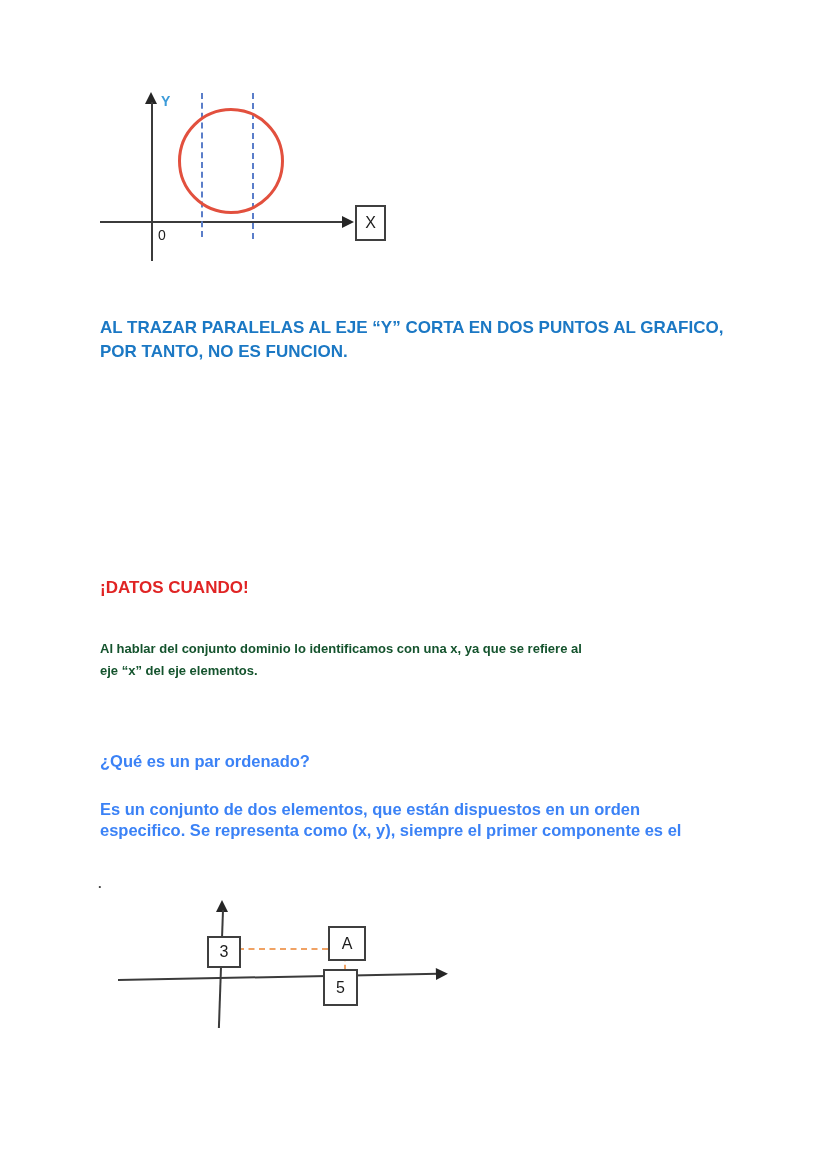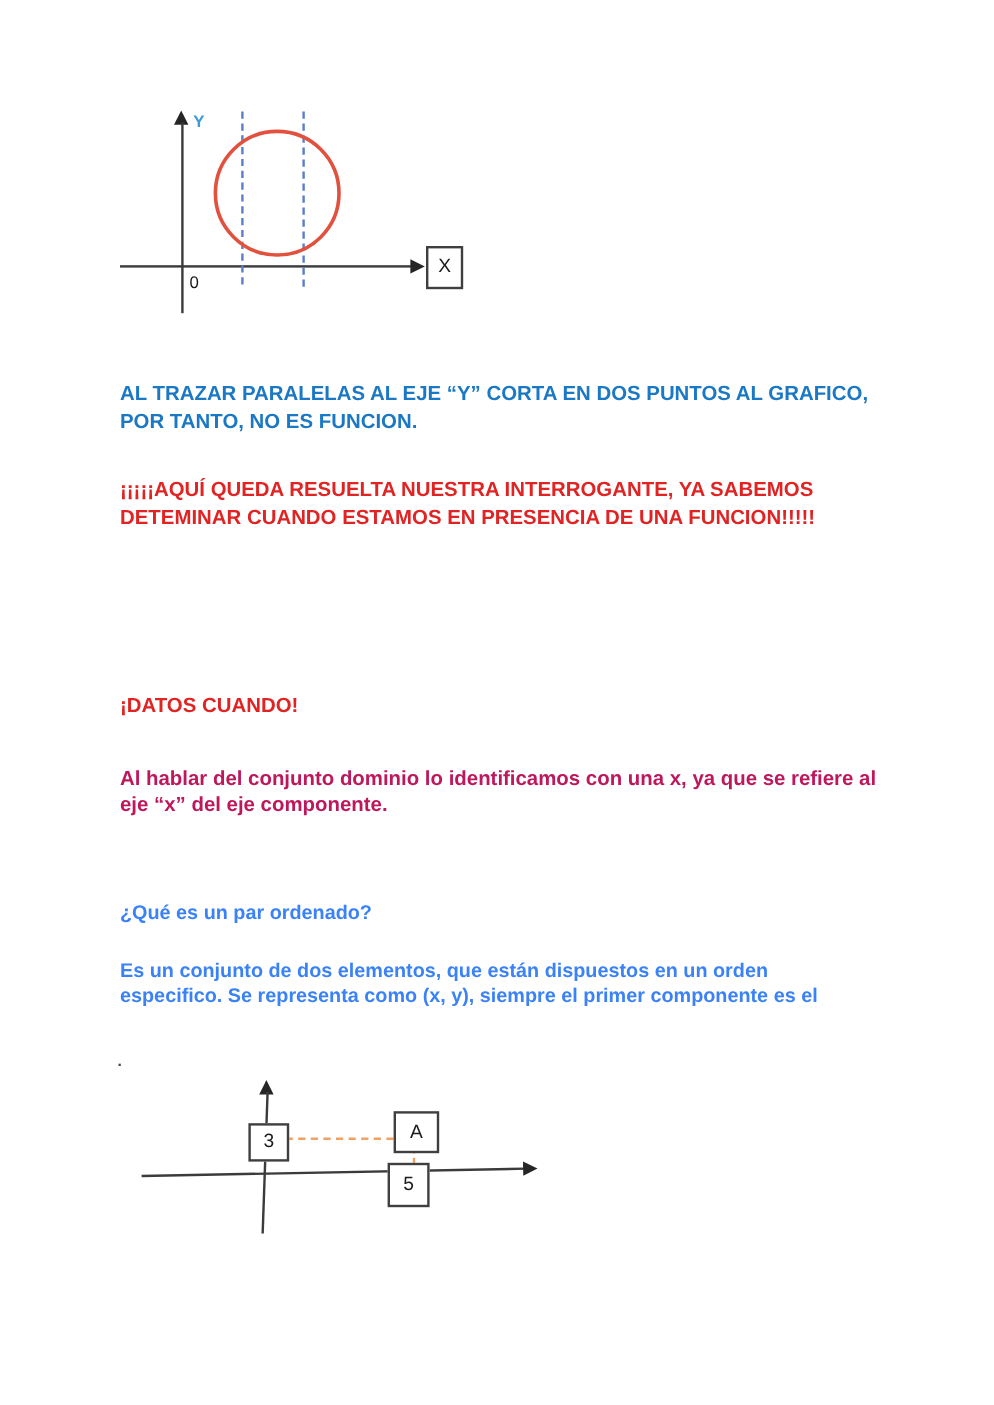--- a/index.html
+++ b/index.html
@@ -9,21 +9,21 @@
     background:#ffffff;
     font-family:"Liberation Sans","DejaVu Sans",sans-serif;
     font-weight:bold;
     overflow:hidden;
   }
   .abs{position:absolute;}
 
   
   .t-blue1{color:#1b78c4;font-size:17px;line-height:24px;}
   .t-red{color:#e02424;font-size:17px;line-height:24px;}
-  .t-blue2{color:#be185d;font-size:17px;line-height:22px;}
+  .t-blue2{color:#14532d;font-size:13px;line-height:22px;}
   .t-orange{color:#3b82f6;font-size:16.5px;line-height:20.5px;}
   .t-dot{color:#444444;font-size:13px;}
 
   
   .axis-v{width:2px;background:#3b3b3b;}
   .axis-h{height:2px;background:#3b3b3b;}
   .arrow-up{width:0;height:0;border-left:6px solid transparent;border-right:6px solid transparent;border-bottom:12px solid #262626;}
   .arrow-right{width:0;height:0;border-top:6px solid transparent;border-bottom:6px solid transparent;border-left:12px solid #262626;}
   .circle{border:3px solid #e2503e;border-radius:50%;background:transparent;}
   .dash-blue{border-left:2px dashed #5b7ec9;}
@@ -59,30 +59,26 @@
     <div class="abs vbox" style="left:355px;top:205px;width:27px;height:32px;">
       <span>X</span>
     </div>
   </div>
 
   <div class="abs t-blue1" style="left:100px;top:316px;width:640px;">
     <div>AL TRAZAR PARALELAS AL EJE “Y” CORTA EN DOS PUNTOS AL GRAFICO,</div>
     <div>POR TANTO, NO ES FUNCION.</div>
   </div>
 
-  <div class="abs t-red" style="left:100px;top:396px;width:640px;">
-    <div>¡¡¡¡¡AQUÍ QUEDA RESUELTA NUESTRA INTERROGANTE, YA SABEMOS</div>
-    <div>DETEMINAR CUANDO ESTAMOS EN PRESENCIA DE UNA FUNCION!!!!!</div>
-  </div>
 
   <div class="abs t-red" style="left:100px;top:576px;">¡DATOS CUANDO!</div>
 
   <div class="abs t-blue2" style="left:100px;top:638px;width:640px;">
     <div>Al hablar del conjunto dominio lo identificamos con una x, ya que se refiere al</div>
-    <div>eje “x” del eje componente.</div>
+    <div>eje “x” del eje elementos.</div>
   </div>
 
 
   <div class="abs t-orange" style="left:100px;top:751px;">¿Qué es un par ordenado?</div>
 
   <div class="abs t-orange" style="left:100px;top:785px;width:640px;margin-top:14px;">
     <div>Es un conjunto de dos elementos, que están dispuestos en un orden</div>
     <div>especifico. Se representa como (x, y), siempre el primer componente es el</div>
   </div>
 

